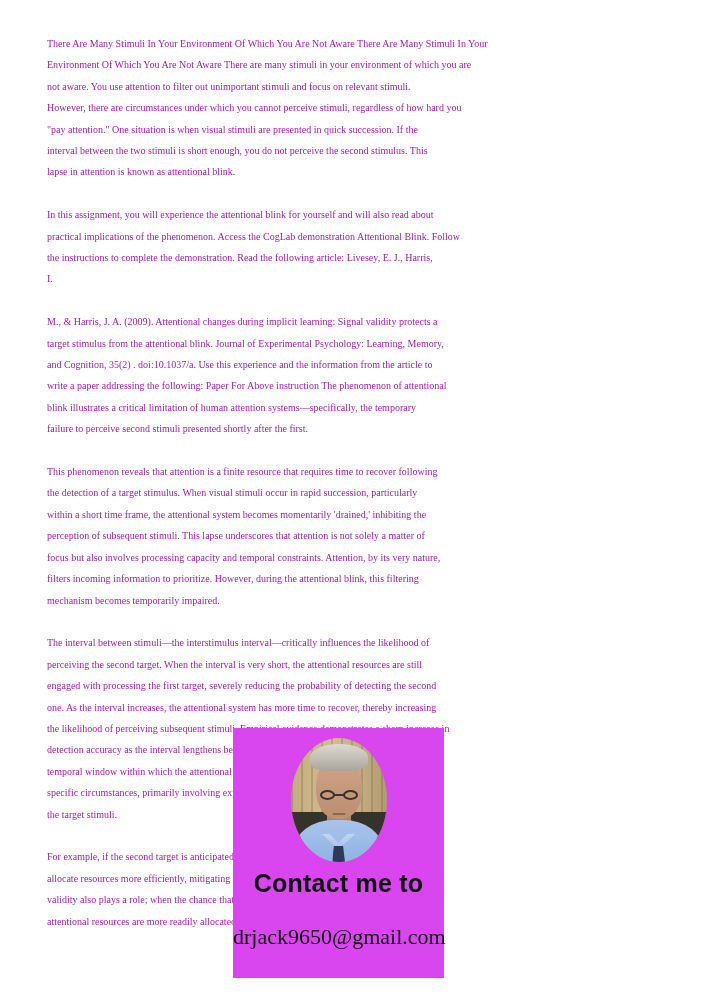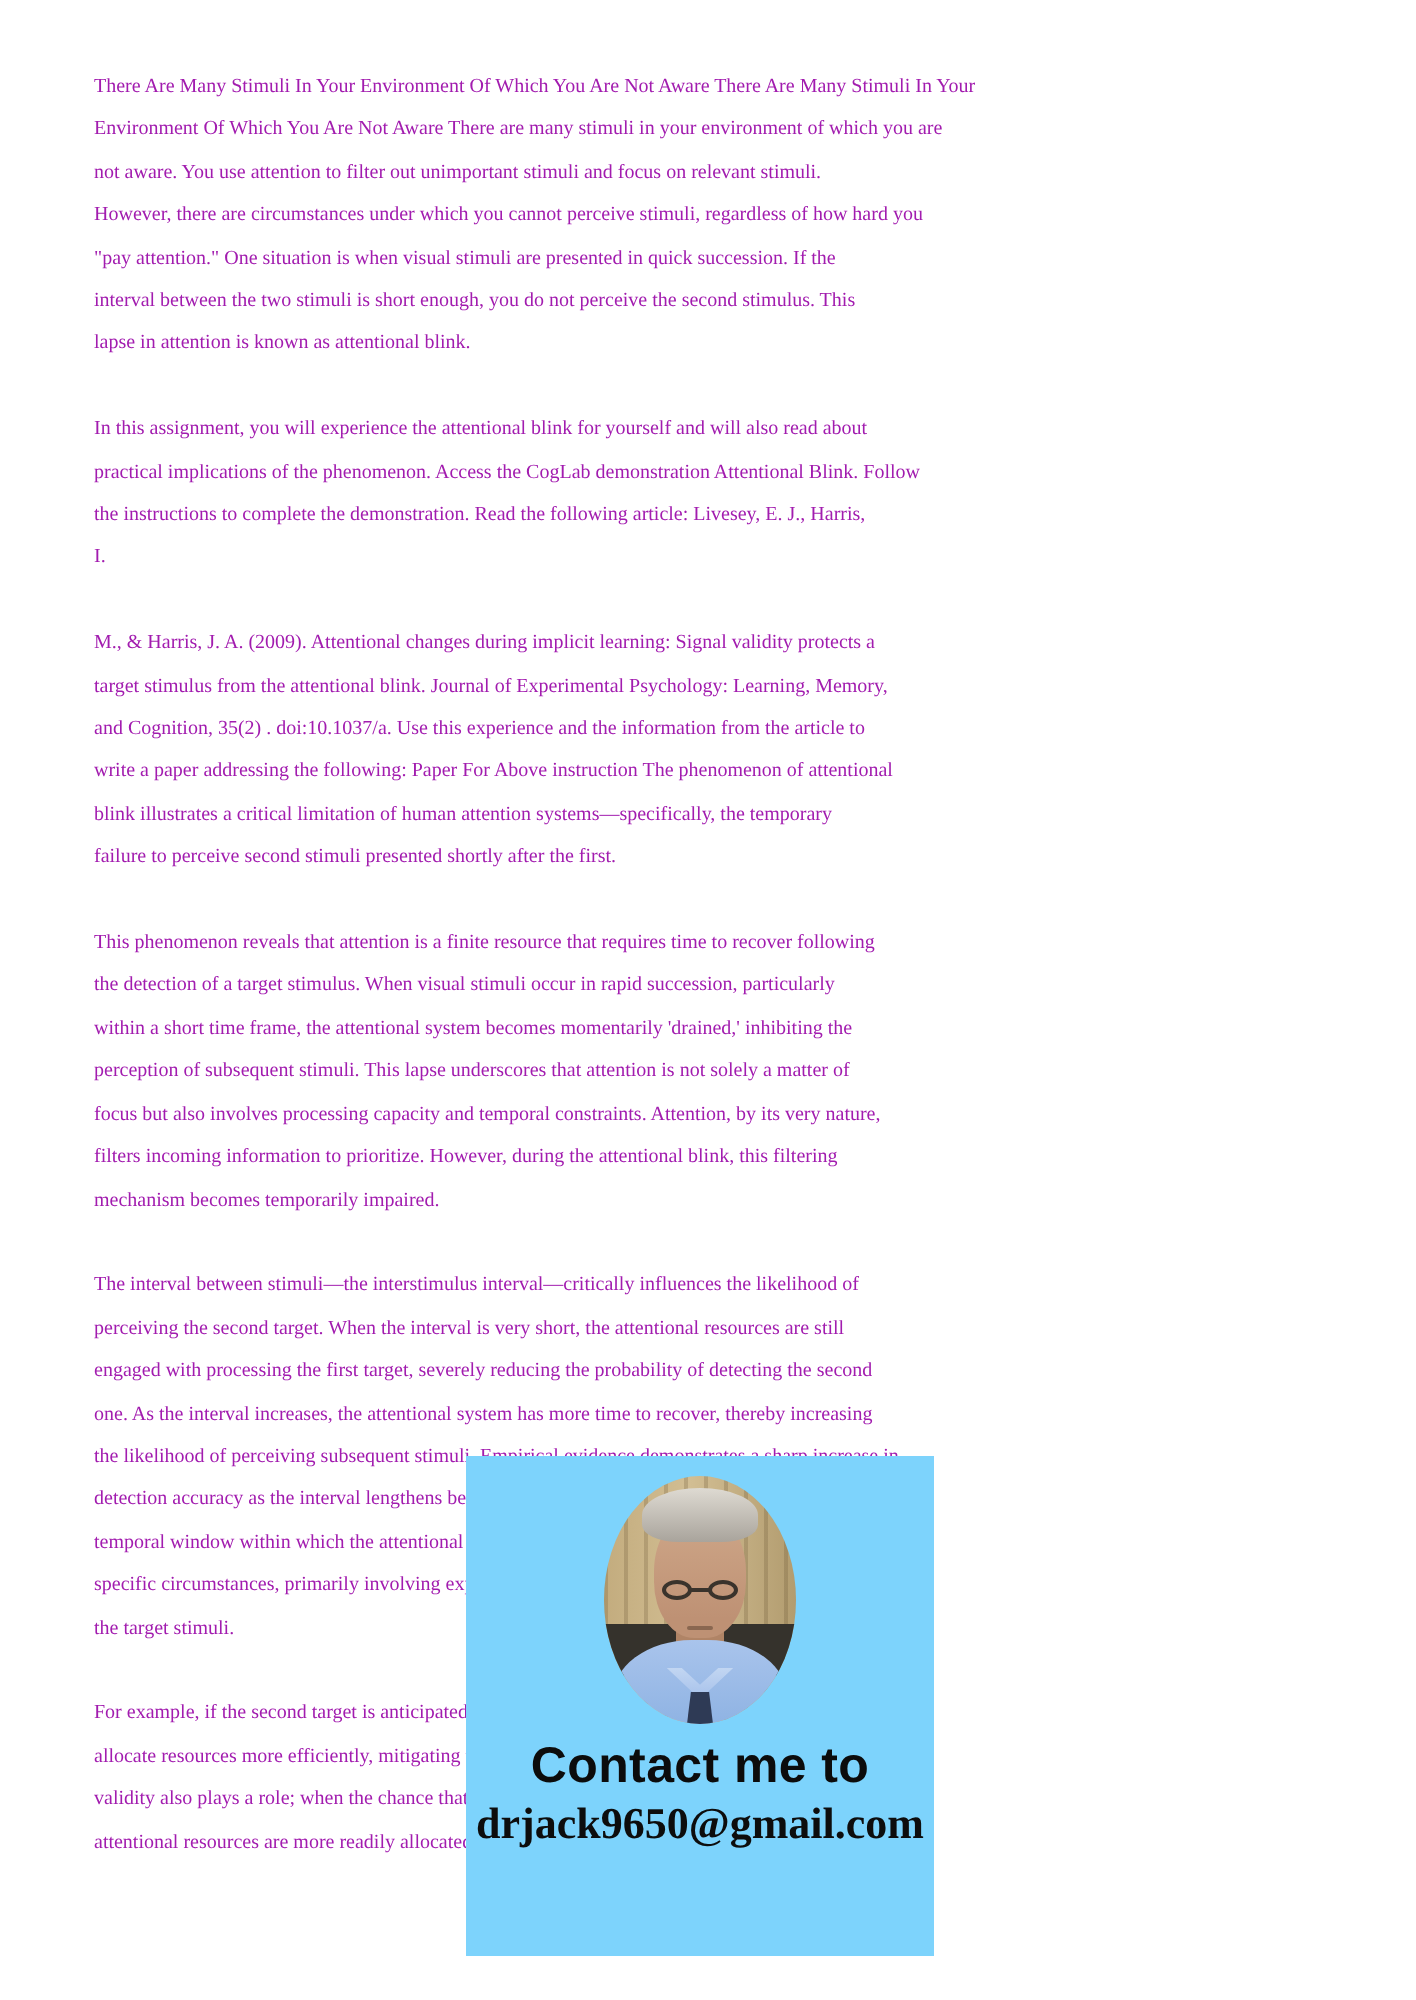--- a/index.html
+++ b/index.html
@@ -20,22 +20,22 @@
     margin:0 0 21.4px 0;
     font-size:10px;
     line-height:21.4px;
     white-space:pre;       
     color:#a21caf;
   }
   
   .card {
     position:absolute;
     left:233px; top:728px;
-    width:234px; height:250px;
-    background:#7dd3fc;
+    width:211px; height:250px;
+    background:#d946ef;
     z-index:10;
     text-align:center;
   }
   
   .photo {
     position:relative;
     width:96px; height:124px;
     margin:10px auto 0 auto;
     border-radius:50%;
     overflow:hidden;
@@ -106,23 +106,23 @@
   .headline {
     margin-top:7px;
     font-family:"Liberation Sans", "DejaVu Sans", sans-serif;
     font-weight:700;
     font-size:25px;
     line-height:29px;
     color:#0C0C0C;
     letter-spacing:0.2px;
   }
   .email {
-    margin-top:1px;
+    margin-top:26px;
     font-family:"Liberation Serif", "DejaVu Serif", serif;
-    font-weight:700;
+    font-weight:400;
     font-size:22px;
     line-height:26px;
     color:#0D0D0D;
   }
 </style>
 </head>
 <body>
 
 <main class="doc">
   <p>There Are Many Stimuli In Your Environment Of Which You Are Not Aware There Are Many Stimuli In Your

